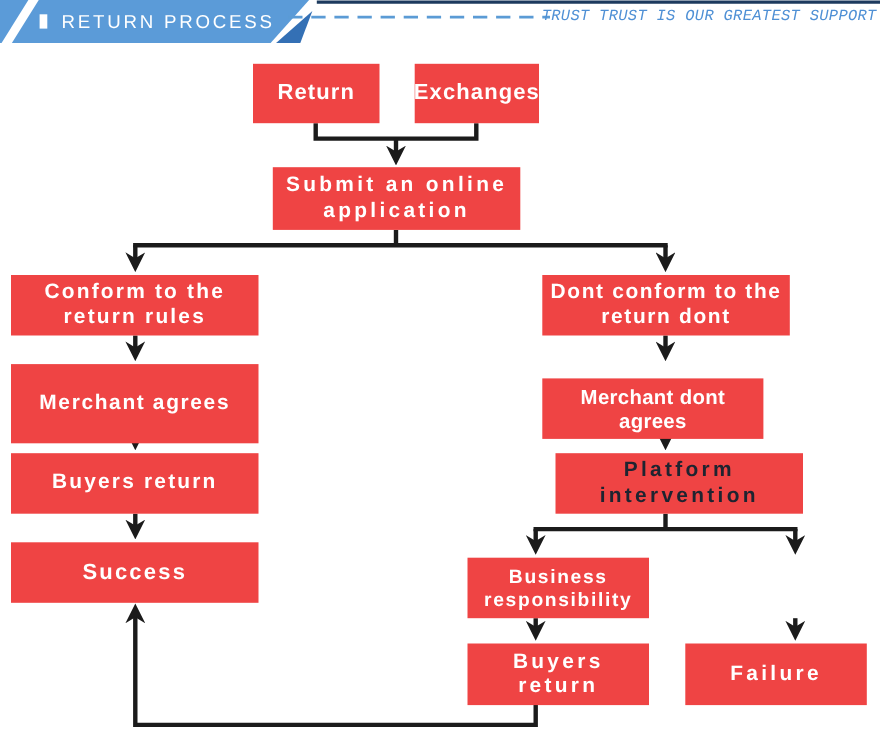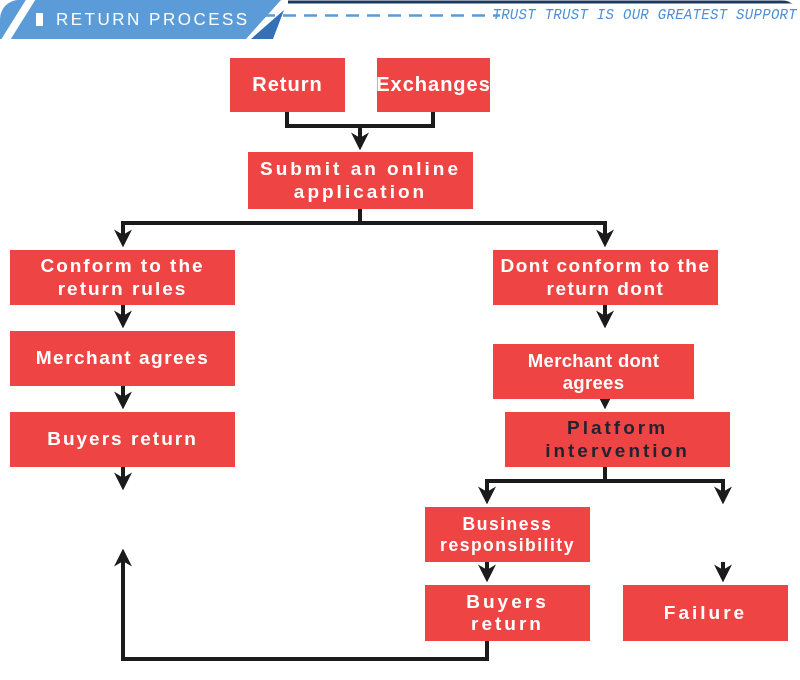--- a/index.html
+++ b/index.html
@@ -1,19 +1,18 @@
 <!DOCTYPE html>
 <html><head>
 <meta charset="utf-8">
 <style>
   html,body{margin:0;padding:0;background:#ffffff;}
   #stage{
     position:relative;width:800px;height:680px;background:#ffffff;overflow:hidden;
     font-family:"Liberation Sans",sans-serif;
-    border-radius:19px;
   }
   
   #header-svg{position:absolute;left:0;top:0;}
   .banner-title{
     position:absolute;left:36px;top:0;height:39px;display:flex;align-items:center;
     color:#ffffff;font-size:17px;font-weight:400;letter-spacing:2.5px;white-space:nowrap;
   }
   .title-bar{
     display:inline-block;width:7px;height:13px;background:#ffffff;margin-right:13px;
   }
@@ -98,28 +97,31 @@
   </div>
 
   <div class="node ls3" style="left:248px;top:152px;width:225px;height:57px;">
     <span>Submit an online application</span>
   </div>
 
   <div class="node ls2" style="left:10px;top:250px;width:225px;height:55px;">
     <span>Conform to the return rules</span>
   </div>
 
-  <div class="node" style="left:10px;top:331px;width:225px;height:55px;">
+  <div class="node" style="left:10px;top:331px;width:225px;height:72px;">
     <span>Merchant agrees</span>
   </div>
 
   <div class="node ls2" style="left:10px;top:412px;width:225px;height:55px;">
     <span>Buyers return</span>
   </div>
 
+  <div class="node ls2 big" style="left:10px;top:493px;width:225px;height:55px;">
+    <span>Success</span>
+  </div>
 
   <div class="node" style="left:493px;top:250px;width:225px;height:55px;">
     <span>Dont conform to the return dont</span>
   </div>
 
   <div class="node tight" style="left:493px;top:344px;width:201px;height:55px;">
     <span>Merchant dont agrees</span>
   </div>
 
   <div class="node ls3 dark-text" style="left:493px;top:412px;width:225px;height:55px;">

